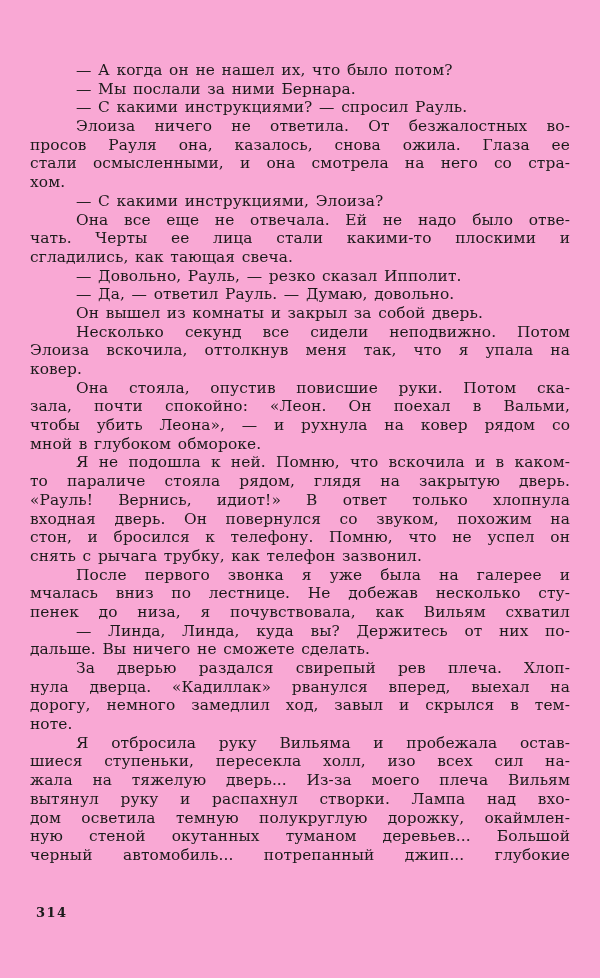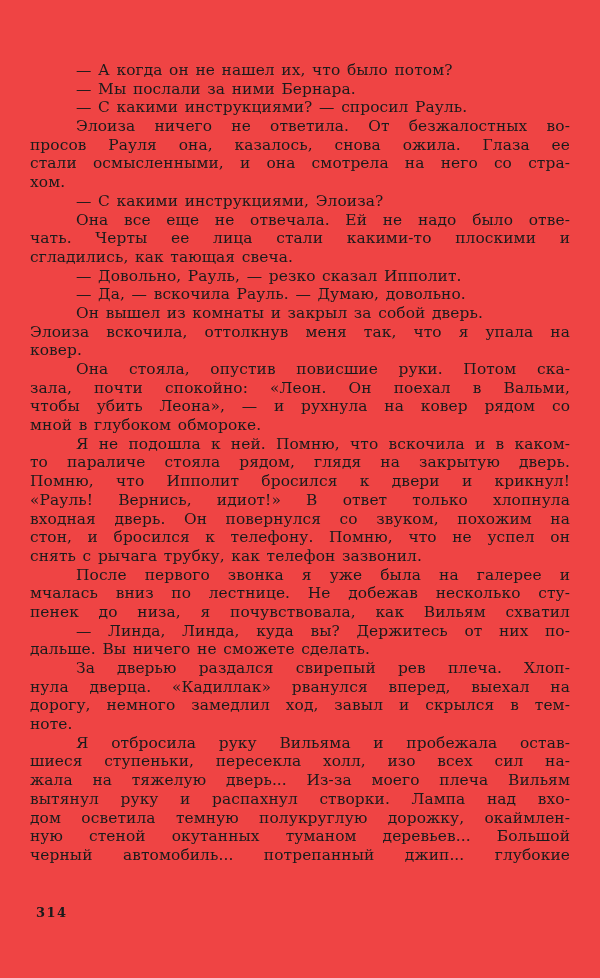--- a/index.html
+++ b/index.html
@@ -1,19 +1,19 @@
 <!DOCTYPE html>
 <html><head>
 <meta charset="utf-8">
 <style>
   html, body { margin: 0; padding: 0; }
   .scan-page {
     width: 600px;
     height: 978px;
-    background: #ef4444;
+    background: #f9a8d4;
     position: relative;
     overflow: hidden;
     font-family: "DejaVu Serif", serif;
     color: #1b1b1b;
   }
   .text-block {
     position: absolute;
     left: 30px;
     top: 61px;
     width: 540px;
@@ -51,31 +51,31 @@
     <div class="ln ind">— С какими инструкциями? — спросил Рауль.</div>
     <div class="ln ind j">Элоиза ничего не ответила. От безжалостных во-</div>
     <div class="ln j">просов Рауля она, казалось, снова ожила. Глаза ее</div>
     <div class="ln j">стали осмысленными, и она смотрела на него со стра-</div>
     <div class="ln">хом.</div>
     <div class="ln ind">— С какими инструкциями, Элоиза?</div>
     <div class="ln ind j">Она все еще не отвечала. Ей не надо было отве-</div>
     <div class="ln j">чать. Черты ее лица стали какими-то плоскими и</div>
     <div class="ln">сгладились, как тающая свеча.</div>
     <div class="ln ind">— Довольно, Рауль, — резко сказал Ипполит.</div>
-    <div class="ln ind">— Да, — вскочила Рауль. — Думаю, довольно.</div>
+    <div class="ln ind">— Да, — ответил Рауль. — Думаю, довольно.</div>
     <div class="ln ind">Он вышел из комнаты и закрыл за собой дверь.</div>
+    <div class="ln ind j">Несколько секунд все сидели неподвижно. Потом</div>
     <div class="ln j">Элоиза вскочила, оттолкнув меня так, что я упала на</div>
     <div class="ln">ковер.</div>
     <div class="ln ind j">Она стояла, опустив повисшие руки. Потом ска-</div>
     <div class="ln j">зала, почти спокойно: «Леон. Он поехал в Вальми,</div>
     <div class="ln j">чтобы убить Леона», — и рухнула на ковер рядом со</div>
     <div class="ln">мной в глубоком обмороке.</div>
     <div class="ln ind j">Я не подошла к ней. Помню, что вскочила и в каком-</div>
     <div class="ln j">то параличе стояла рядом, глядя на закрытую дверь.</div>
-    <div class="ln j">Помню, что Ипполит бросился к двери и крикнул!</div>
     <div class="ln j">«Рауль! Вернись, идиот!» В ответ только хлопнула</div>
     <div class="ln j">входная дверь. Он повернулся со звуком, похожим на</div>
     <div class="ln j">стон, и бросился к телефону. Помню, что не успел он</div>
     <div class="ln">снять с рычага трубку, как телефон зазвонил.</div>
     <div class="ln ind j">После первого звонка я уже была на галерее и</div>
     <div class="ln j">мчалась вниз по лестнице. Не добежав несколько сту-</div>
     <div class="ln j">пенек до низа, я почувствовала, как Вильям схватил</div>
     <div class="ln ind j">— Линда, Линда, куда вы? Держитесь от них по-</div>
     <div class="ln">дальше. Вы ничего не сможете сделать.</div>
     <div class="ln ind j">За дверью раздался свирепый рев плеча. Хлоп-</div>

